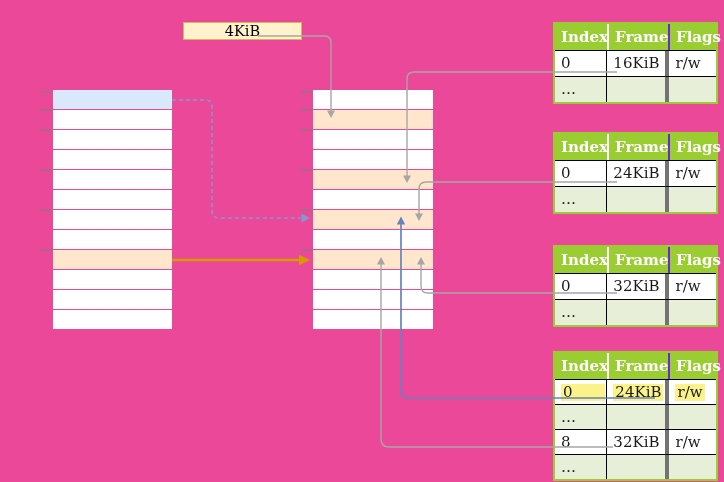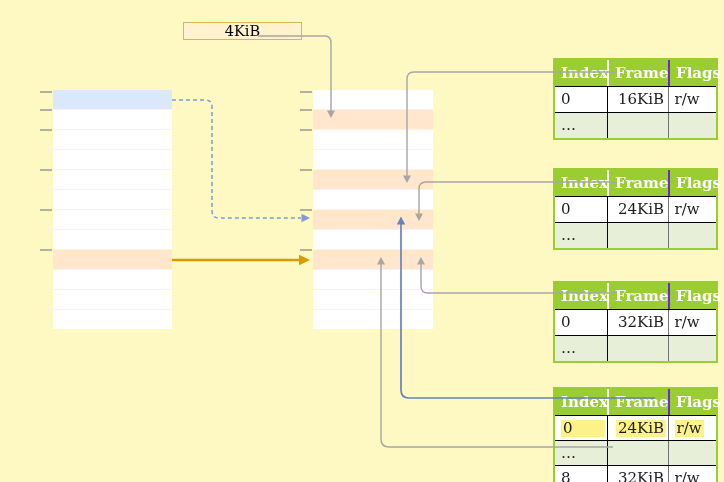--- a/index.html
+++ b/index.html
@@ -1,40 +1,40 @@
 <!DOCTYPE html>
 <html><head>
 <meta charset="utf-8">
 <style>
   html,body{margin:0;padding:0;background:#000;}
-  .canvas{position:relative;width:724px;height:482px;background:#fef9c3;overflow:hidden;
+  .canvas{position:relative;width:724px;height:482px;background:#ec4899;overflow:hidden;
           font-family:"DejaVu Serif","Liberation Serif",serif;}
 
   
   .mem-table{position:absolute;}
   .mem-row{height:19px;margin-bottom:1px;}
 
   
   .size-box{position:absolute;left:183px;top:22px;width:117px;height:16px;
             background:#fff2cc;border:1px solid #d6b656;text-align:center;
             line-height:16px;font-size:14.5px;color:#000;}
 
   
-  .ptable{position:absolute;left:553px;width:161px;border:2px solid #9acd32;background:#fff;font-size:15px;color:#1a1a1a;margin-top:36px;}
+  .ptable{position:absolute;left:553px;width:161px;border:2px solid #9acd32;background:#fff;font-size:15px;color:#1a1a1a;}
   .pt-header{display:flex;background:#9acd32;height:26px;}
   .pt-hcell{box-sizing:content-box;color:#fff;font-weight:bold;line-height:26px;padding-left:6px;font-size:15px;}
   .pt-hcell.c1{width:46px;border-right:2px solid #fff;}
   .pt-hcell.c2{width:53px;border-right:2px solid #6d28d9;}
   .pt-hcell.c3{width:41px;}
   .pt-row{display:flex;height:25px;border-top:1px solid #000;}
   .compact .pt-row{height:24px;}
   .pt-cell{box-sizing:content-box;line-height:25px;padding-left:6px;overflow:hidden;}
   .compact .pt-cell{line-height:24px;}
   .pt-cell.c1{width:47px;border-right:1px solid #000;}
-  .pt-cell.c2{width:54px;border-right:1px solid #737373;text-align:center;}
+  .pt-cell.c2{width:54px;border-right:4px solid #737373;}
   .pt-cell.c3{width:42px;}
   .pt-row.ell .pt-cell{background:#e8efd8;color:#222;}
   .hl{display:inline-block;background:#fbf38a;padding:0 2px;line-height:17px;}
   .hl-wide{min-width:40px;}
 
   
   .overlay{position:absolute;left:0;top:0;pointer-events:none;}
 </style>
 </head>
 <body>

